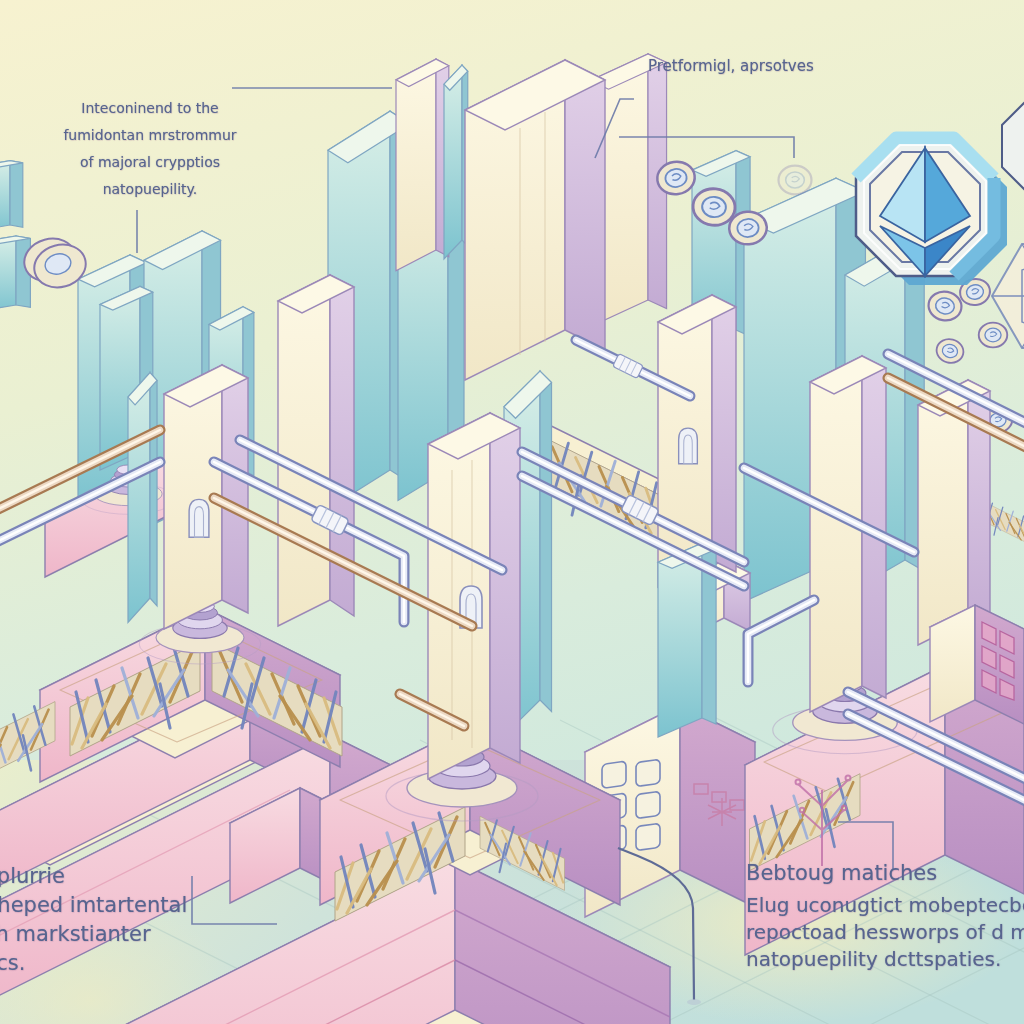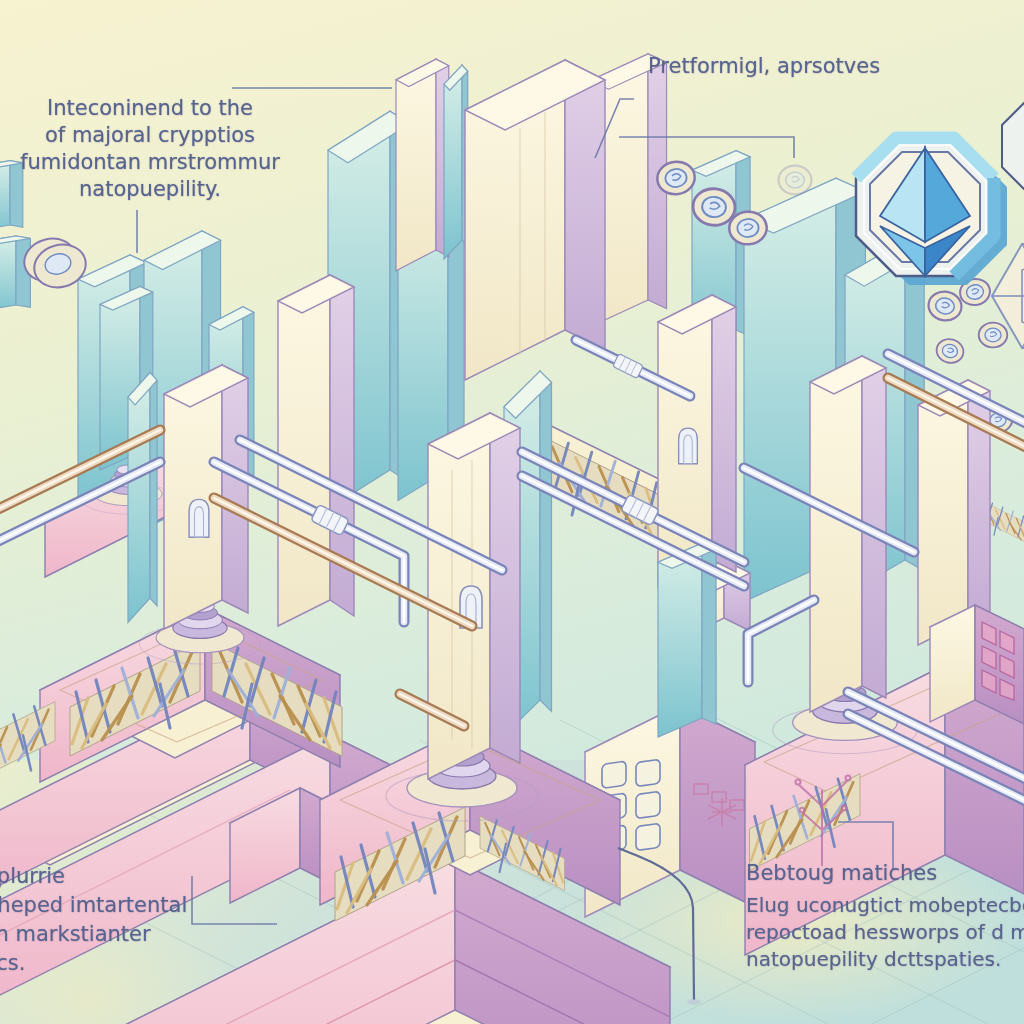--- a/index.html
+++ b/index.html
@@ -1,21 +1,21 @@
 <!DOCTYPE html>
 <html><head>
 <meta charset="utf-8">
 <style>
   html,body{margin:0;padding:0;width:1024px;height:1024px;overflow:hidden;background:#f4efcf;}
   #stage{position:relative;width:1024px;height:1024px;font-family:"DejaVu Sans",sans-serif;}
   #art{position:absolute;left:0;top:0;}
   .ann{position:absolute;color:#57648f;text-shadow:0 0 1.2px rgba(87,100,143,.5),.6px .6px 0 rgba(196,128,160,.18);}
   .ann div{white-space:nowrap;}
-  .ann-tl{left:16px;top:95px;width:268px;text-align:center;font-size:21px;line-height:27px;}
-  .ann-tm{left:634px;top:50px;font-size:21px;line-height:33px;}
+  .ann-tl{left:16px;top:95px;width:268px;text-align:center;font-size:14px;line-height:27px;}
+  .ann-tm{left:634px;top:50px;font-size:15px;line-height:33px;}
   .ann-tm .l1{margin-left:14px;}
   .ann-bl{left:-16px;top:862px;font-size:21px;line-height:29px;}
   .ann-br{left:746px;top:860px;width:320px;font-size:20px;line-height:27px;}
   .ann-br .hd{font-size:21px;margin-bottom:5px;}
   
   .bT-l{fill:url(#tealGrad);stroke:#7fa6c2;stroke-width:1.2;}
   .bT-r{fill:#8fc6d2;stroke:#7fa6c2;stroke-width:1.2;}
   .bT-t{fill:#eef7ec;stroke:#7fa6c2;stroke-width:1.2;}
   .bC-l{fill:url(#creamGrad);stroke:#9c89b8;stroke-width:1.2;}
   .bC-r{fill:url(#lavGrad);stroke:#9c89b8;stroke-width:1.2;}
@@ -488,22 +488,22 @@
     <path class="leader" d="M 137,210 L 137,253"></path>
     <path class="leader" d="M 634,99 L 620,99 L 595,158"></path>
     <path class="leader" d="M 619,137 L 794,137 L 794,158" opacity="0.6"></path>
     <path class="leader" d="M 192,876 L 192,924 L 277,924"></path>
     <path class="leader" d="M 838,822 L 893,822 L 893,870"></path>
   </g>
 </svg>
 
 <div class="ann ann-tl">
   <div>Inteconinend to the</div>
+  <div>fumidontan mrstrommur</div>
   <div>of majoral crypptios</div>
-  <div>fumidontan mrstrommur</div>
   <div>natopuepility.</div>
 </div>
 
 <div class="ann ann-tm">
   <div class="l1">Pretformigl, aprsotves</div>
 </div>
 
 <div class="ann ann-bl">
   <div>oplurrie</div>
   <div>Sheped imtartental</div>

